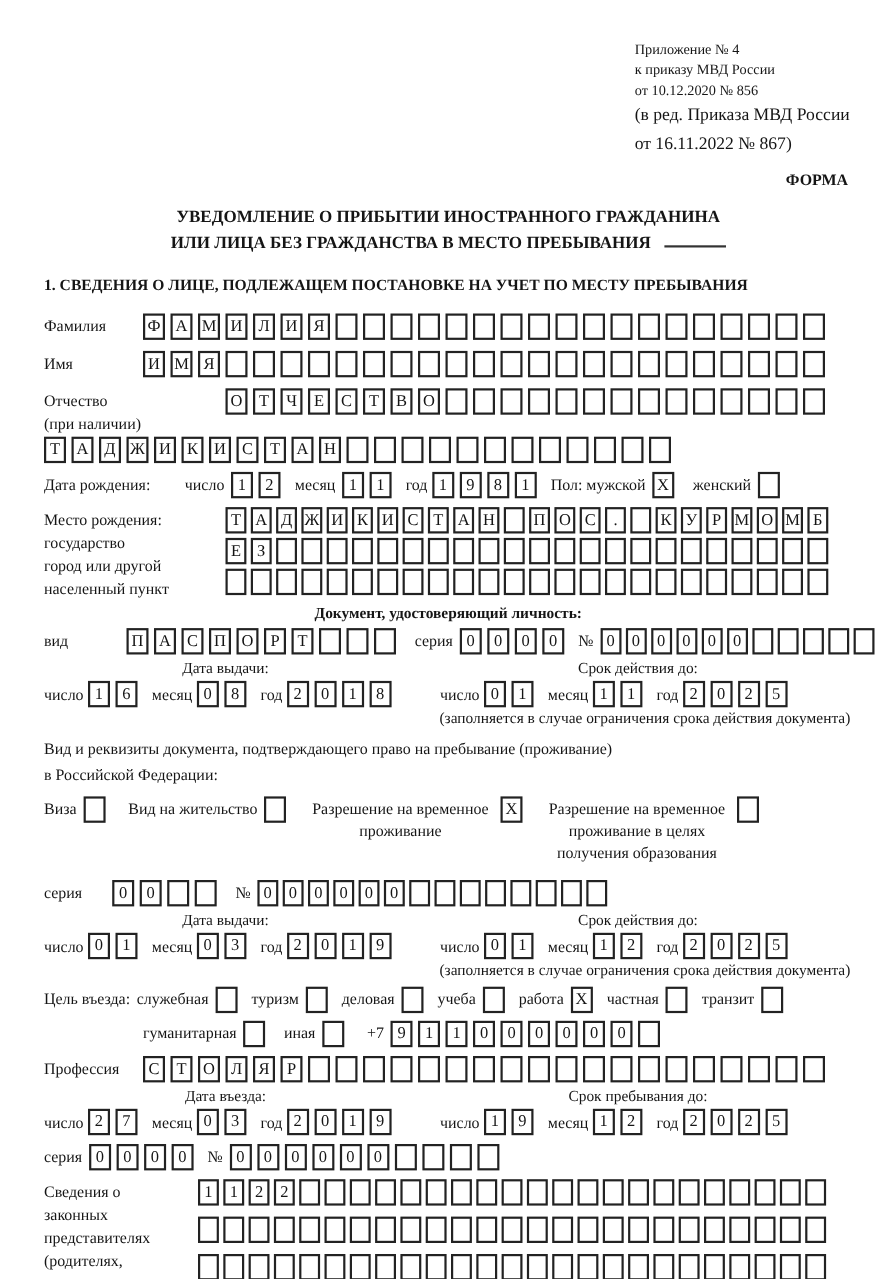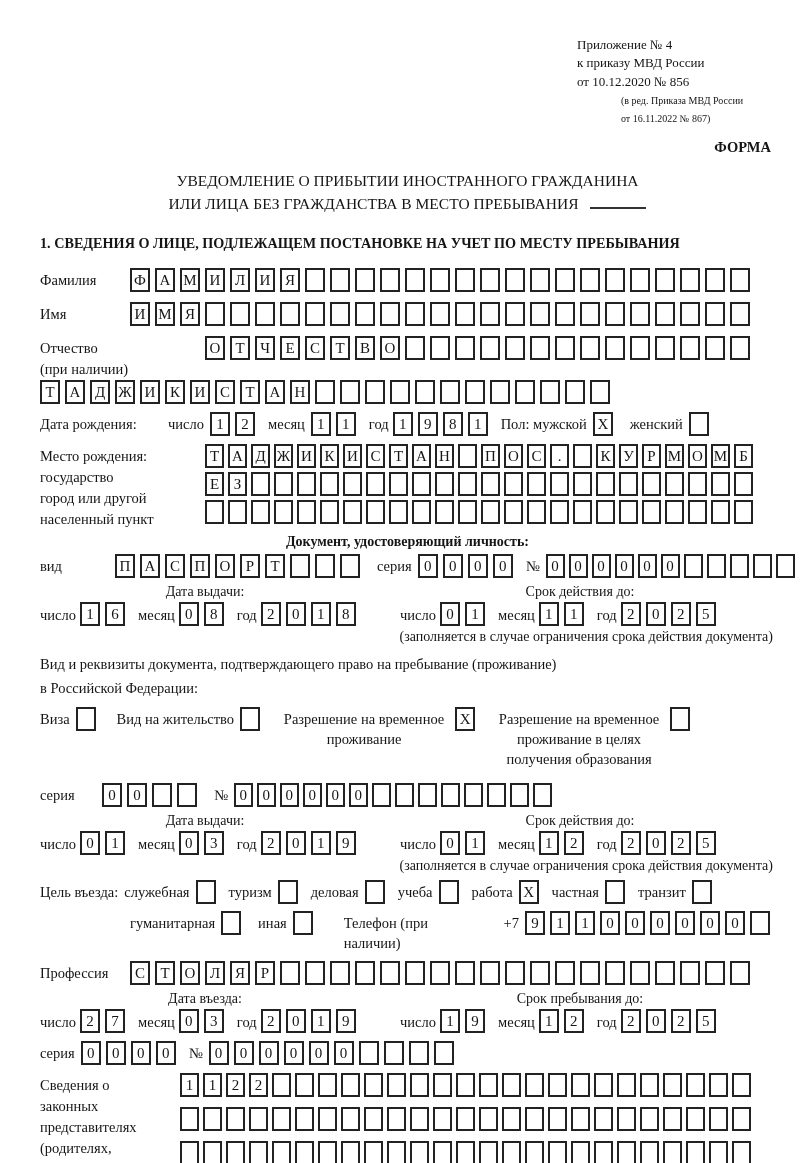--- a/index.html
+++ b/index.html
@@ -2,25 +2,25 @@
 <html><head>
 <meta charset="utf-8">
 <style>
   html,body{margin:0;padding:0;background:#ffffff;}
   body{width:800px;height:1163px;overflow:hidden;color:#151515;
        font-family:"Liberation Serif","DejaVu Serif",serif;}
   .page{box-sizing:border-box;width:800px;height:1163px;padding:36px 25px 10px 40px;}
 
   
   .hdr{margin-left:537px;font-size:13px;line-height:1.42;}
-  .hdr .sub{margin-top:3px;font-size:10px;margin-left:44px;}
+  .hdr .sub{margin-top:3px;font-size:16px;}
   .forma{text-align:right;font-weight:bold;font-size:14.5px;margin-top:13px;padding-right:4px;}
 
   
-  .title{margin-top:13px;text-align:center;font-weight:normal;font-size:15.5px;line-height:1.5;}
+  .title{margin-top:13px;text-align:center;font-weight:bold;font-size:15.5px;line-height:1.5;}
   .blank{display:inline-block;width:56px;height:13px;border-bottom:2px solid #333;margin-left:12px;}
   .h1{margin-top:20px;font-weight:bold;font-size:14.2px;}
 
   
   .frow{display:flex;align-items:flex-start;}
   .lbl{font-size:14.5px;line-height:21px;padding-top:2px;white-space:nowrap;}
   .lblcol{font-size:14.5px;line-height:21px;padding-top:2px;}
   .boxes{display:flex;flex-wrap:nowrap;}
   .cell{box-sizing:border-box;flex:none;width:20px;height:24px;border:2px solid #222;
         margin-right:5px;display:flex;align-items:center;justify-content:center;
@@ -553,21 +553,20 @@
       <span class="boxes">
           <span class="cell"></span>
         </span>
     </div>
     <div class="opt ml12">
       <span class="olabel">иная</span>
       <span class="boxes">
           <span class="cell"></span>
         </span>
     </div>
-    <span class="olabel" style="margin-left:26px">Телефон (при наличии)</span>
     <span class="olabel ml16">+7</span>
     <span class="boxes">
         <span class="cell">9</span>
         <span class="cell">1</span>
         <span class="cell">1</span>
         <span class="cell">0</span>
         <span class="cell">0</span>
         <span class="cell">0</span>
         <span class="cell">0</span>
         <span class="cell">0</span>

